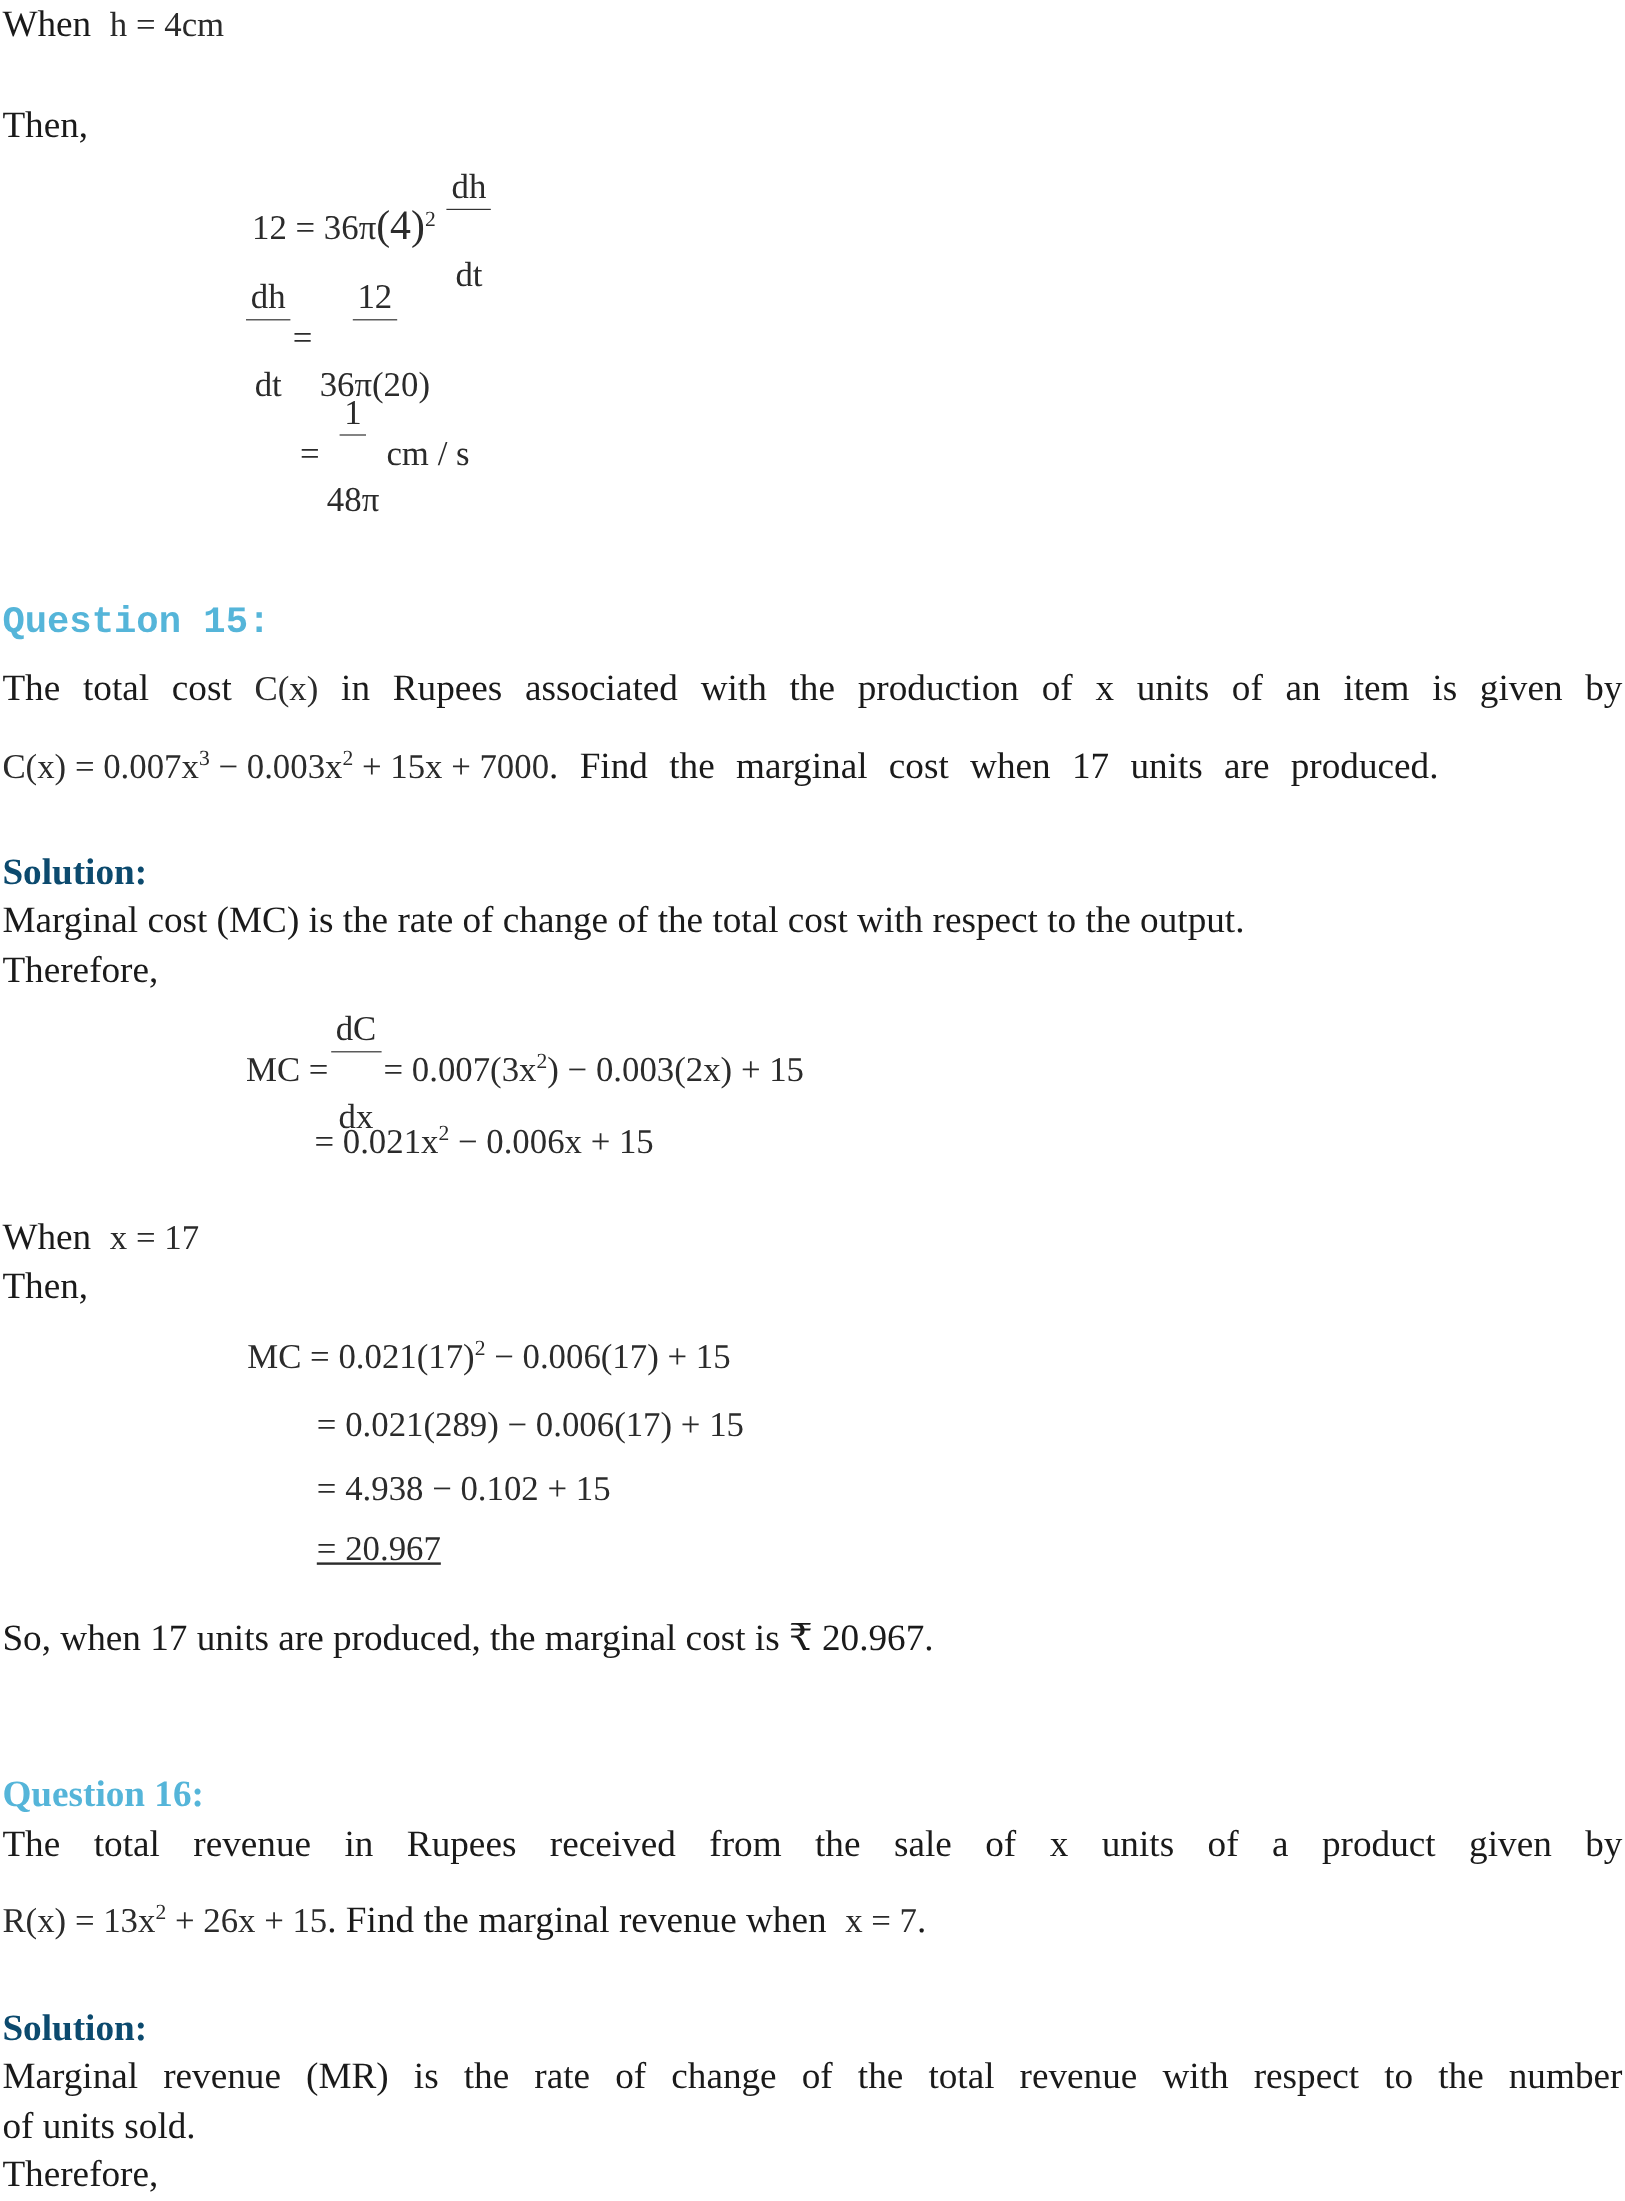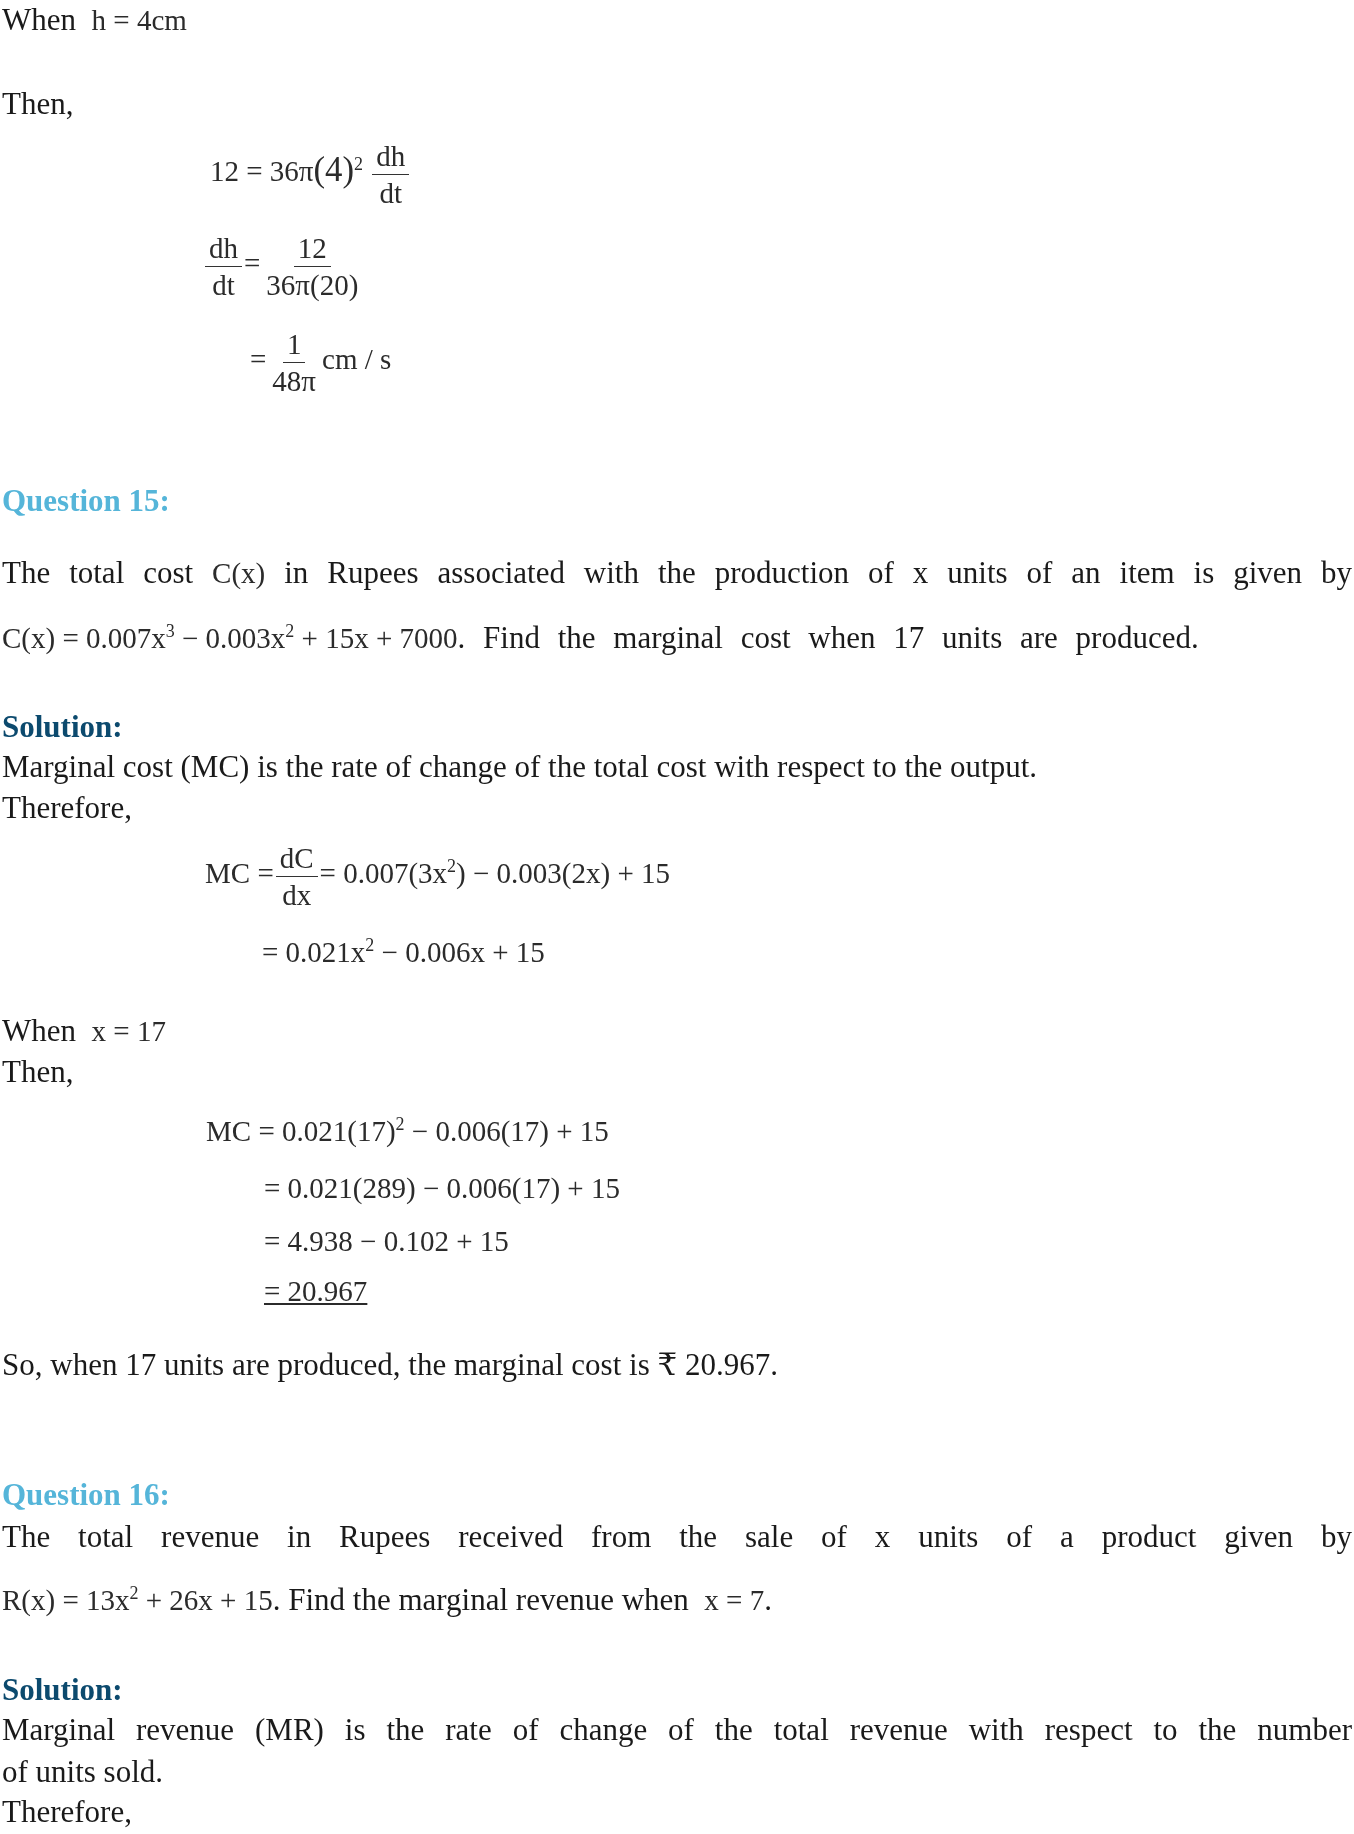--- a/index.html
+++ b/index.html
@@ -9,21 +9,21 @@
     color: #1a1a1a;
   }
   .abs { position: absolute; white-space: nowrap; }
   .txt { font-size: 31px; line-height: 36px; }
   .just { width: 1350px; text-align: justify; text-align-last: justify; }
   .heading { font-size: 31px; font-weight: bold; line-height: 36px; }
   .q { color: #55b5d9; }
   .sol { color: #0c4a6e; }
   .m { }
   .eq { font-size: 29px; line-height: 34px; color: #2b2b2b; }
-  .frac { display: inline-flex; flex-direction: column; align-items: center; vertical-align: middle; margin: 0 2px; }
+  .frac { display: inline-flex; flex-direction: column; align-items: center; vertical-align: middle; margin: 0 2px; gap: 36px; }
   .frac .num { padding: 0 4px 2px; border-bottom: 1.6px solid #333; line-height: 32px; }
   .frac .den { padding: 2px 4px 0; line-height: 32px; }
   sup { font-size: 62%; vertical-align: 0.6em; line-height: 0; }
   .big { font-size: 120%; }
 </style>
 </head>
 <body>
 
 <div class="abs txt" style="left:2px; top:2px;">
   <span>When</span>&nbsp;&nbsp;<span class="m eq">h = 4cm</span>
@@ -48,21 +48,21 @@
     </span>
 </div>
 
 <div class="abs eq" style="left:250px; top:328px;">
   <span>=</span><span class="frac">
       <span class="num">1</span>
       <span class="den">48π</span>
     </span><span class="m">cm / s</span>
 </div>
 
-<div class="abs heading q" style="left:2px; top:483px;">Question 15:</div>
+<div class="abs heading q" style="left:2px; top:502px;font-family:Liberation Mono, monospace;">Question 15:</div>
 
 <div class="abs txt just" style="left:2px; top:555px;">
   <span>The total cost</span> <span class="m eq">C(x)</span> <span>in Rupees associated with the production of</span> <span class="m">x</span> <span>units of an item is given by</span>
 </div>
 
 <div class="abs txt" style="left:2px; top:620px; width:1350px;">
   <span class="eq"><span class="m">C(x) = 0.007x</span><sup>3</sup><span> − 0.003x</span><sup>2</sup><span> + 15x + 7000</span></span><span style="word-spacing:10px;">. Find the marginal cost when 17 units are produced.</span>
 </div>
 
 <div class="abs heading sol" style="left:2px; top:709px;">Solution:</div>

